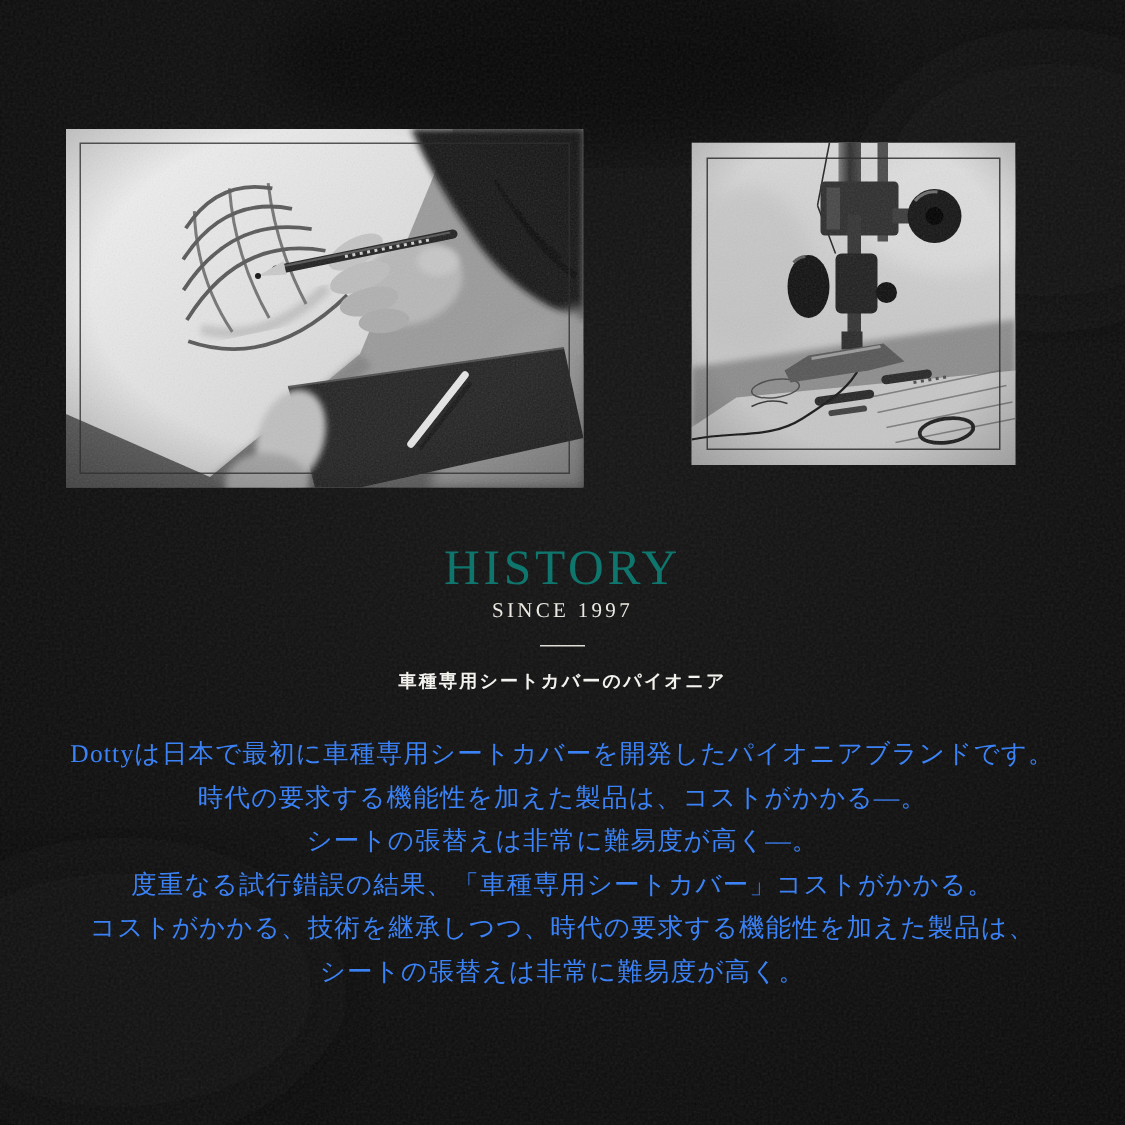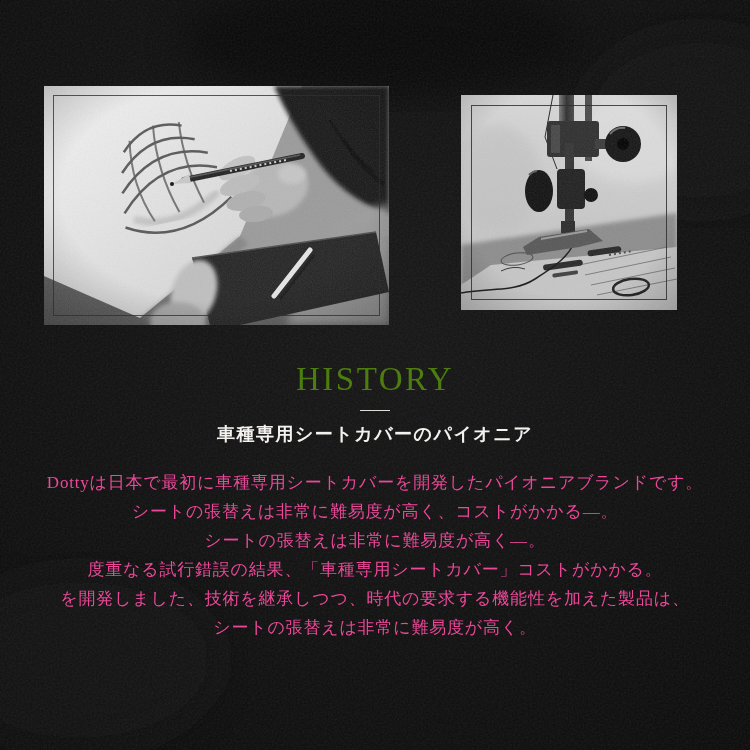--- a/index.html
+++ b/index.html
@@ -11,36 +11,36 @@
   .bgtex{position:absolute;left:0;top:0;width:750px;height:750px;display:block;}
   .photo{position:absolute;margin:0;padding:0;display:block;}
   .photo svg{display:block;width:100%;height:100%;}
   .photo-left{left:44px;top:86px;width:345px;height:239px;}
   .photo-right{left:461px;top:95px;width:216px;height:215px;}
   .history-block{
     position:absolute;left:0;right:0;top:362px;text-align:center;color:#efede8;
   }
   .title{
     margin:0;font-size:33px;font-weight:400;line-height:34px;
-    letter-spacing:2.5px;color:#4d7c0f;
+    letter-spacing:2.5px;color:#0f766e;
   }
   .subtitle{
     margin-top:4px;font-size:14px;line-height:16px;letter-spacing:2.2px;color:#ece9e3;
   }
   .divider{
     width:30px;height:1px;margin:14px auto 0;background:#eae8e2;opacity:.95;
   }
   .jp-heading{
-    margin:11px 0 0;font-size:18px;font-weight:600;line-height:24px;
+    margin:11px 0 0;font-size:12px;font-weight:600;line-height:24px;
     letter-spacing:1.5px;color:#f4f2ee;text-align:center;
   }
   .paragraph{margin-top:22px;}
   .para-line{
     margin:0;font-size:17px;font-weight:500;line-height:29px;
-    letter-spacing:0.8px;color:#ec4899;
+    letter-spacing:0.8px;color:#3b82f6;
   }
 </style>
 </head>
 <body>
 
 <div class="page" style="background: rgb(12, 12, 12);">
 
   <svg class="bgtex" width="750" height="750" viewBox="0 0 750 750" aria-hidden="true">
     <defs>
       <radialGradient id="bgv" cx="50%" cy="38%" r="85%">
@@ -221,25 +221,26 @@
       <polygon points="78,142 128,134 142,146 118,152 66,160 62,152" fill="#565656"></polygon>
       <line x1="80" y1="144" x2="126" y2="136" stroke="#9a9a9a" stroke-width="2"></line>
       <rect width="216" height="215" fill="url(#vigB)"></rect>
       <rect width="216" height="215" filter="url(#grainB)"></rect>
       <rect x="10.5" y="10.5" width="195" height="194" fill="none" stroke="#2e2e2e" stroke-opacity="0.85"></rect>
     </svg>
   </figure>
 
   <section class="history-block" style="color: rgb(239, 237, 232);">
     <h1 class="title">HISTORY</h1>
+    <div class="subtitle">SINCE 1997</div>
     <div class="divider" style="background: rgb(234, 232, 226);"></div>
     <h2 class="jp-heading">車種専用シートカバーのパイオニア</h2>
     <div class="paragraph">
       <p class="para-line">Dottyは日本で最初に車種専用シートカバーを開発したパイオニアブランドです。</p>
-      <p class="para-line">シートの張替えは非常に難易度が高く、コストがかかる―。</p>
+      <p class="para-line">時代の要求する機能性を加えた製品は、コストがかかる―。</p>
       <p class="para-line">シートの張替えは非常に難易度が高く―。</p>
       <p class="para-line">度重なる試行錯誤の結果、「車種専用シートカバー」コストがかかる。</p>
-      <p class="para-line">を開発しました、技術を継承しつつ、時代の要求する機能性を加えた製品は、</p>
+      <p class="para-line">コストがかかる、技術を継承しつつ、時代の要求する機能性を加えた製品は、</p>
       <p class="para-line">シートの張替えは非常に難易度が高く。</p>
     </div>
   </section>
 
 </div>
 
 </body></html>

